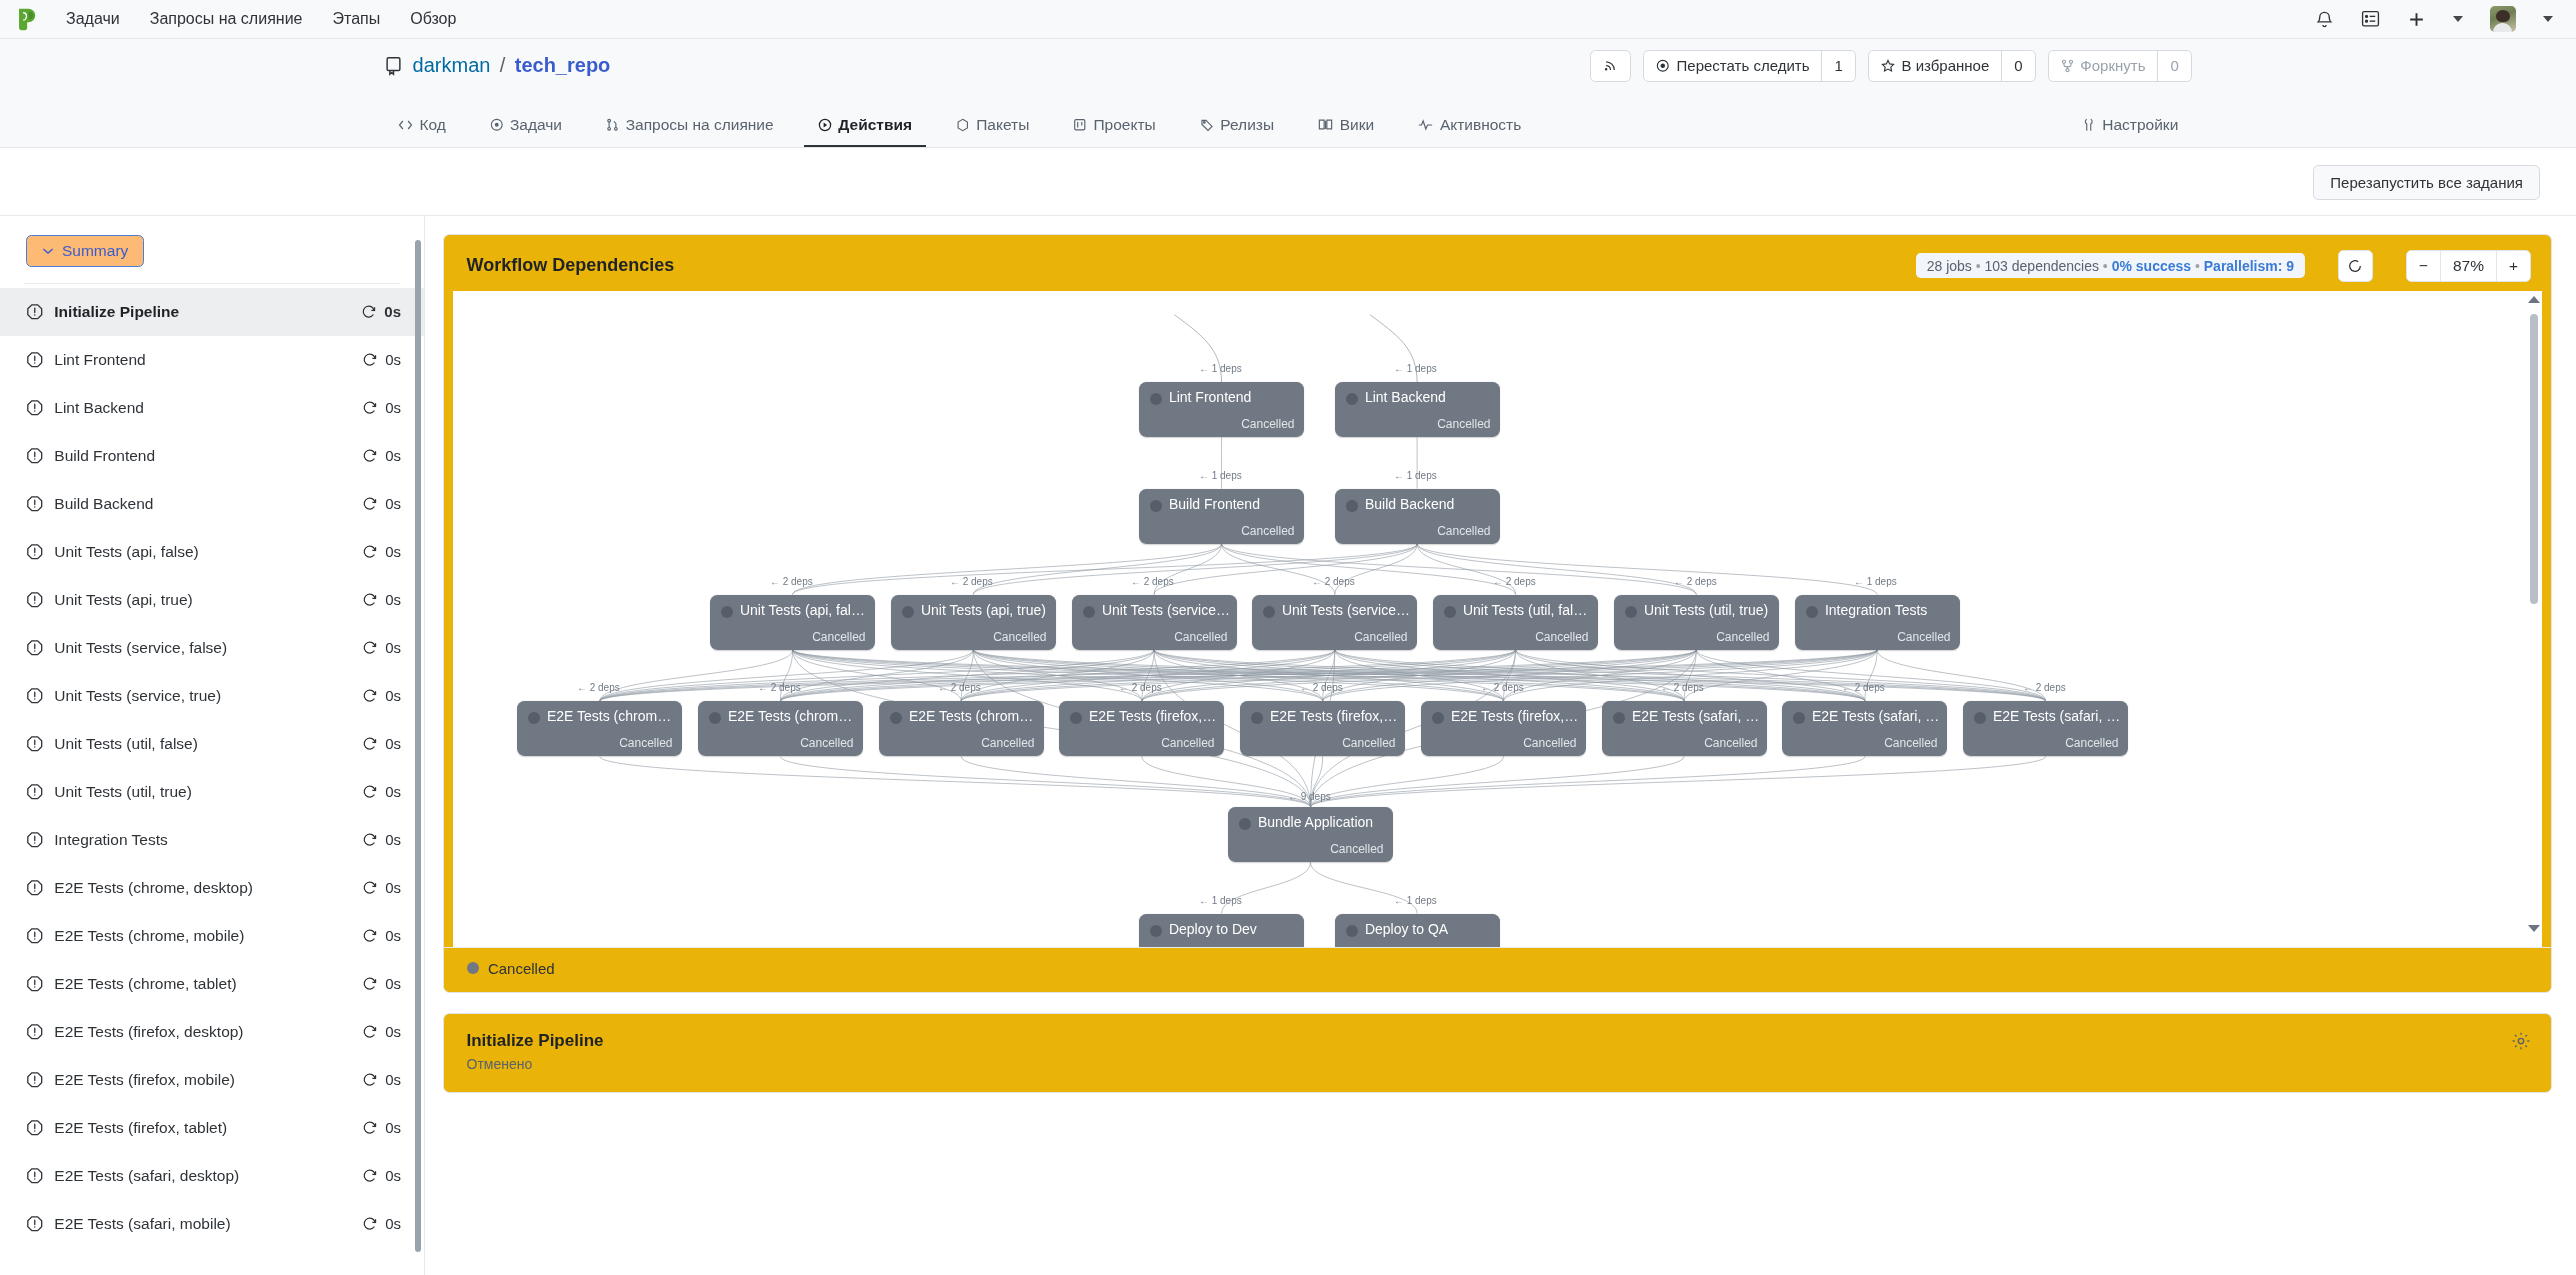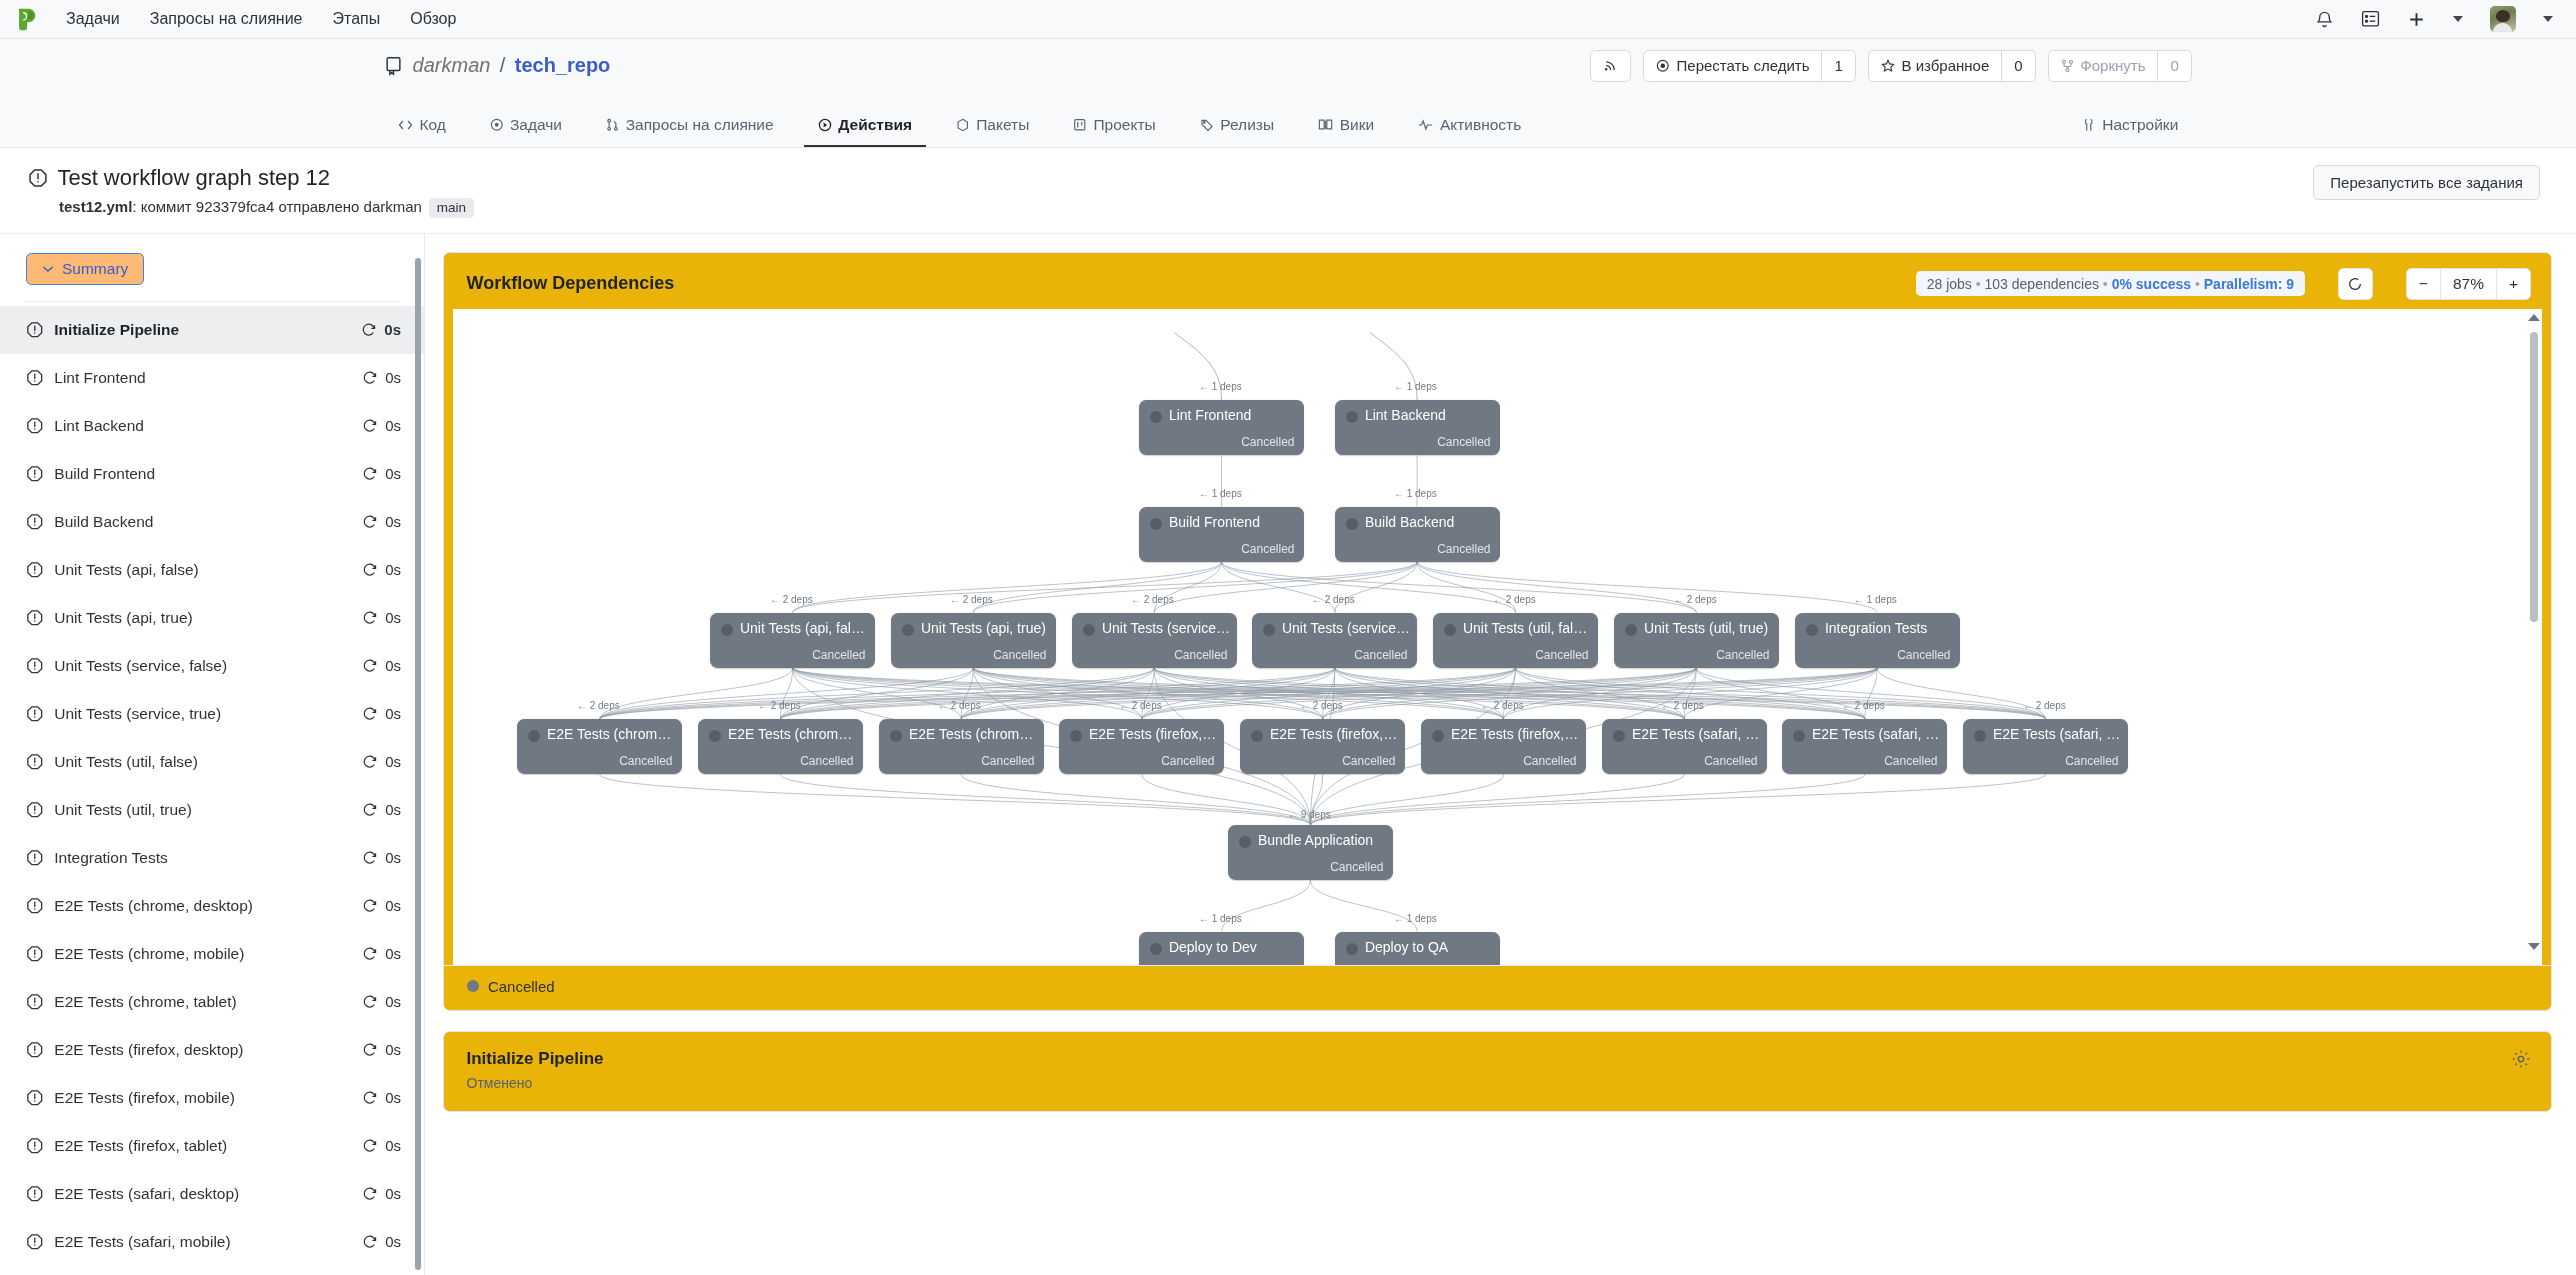--- a/index.html
+++ b/index.html
@@ -56,21 +56,21 @@
   .repo-header {
     background: #f8f9fb;
     border-bottom: 0.7px solid #e4e6ea;
     padding: 10.8px 0 0 0;
   }
   .repo-inner { width: 1821px; margin: 0 auto; padding: 0 6.7px; }
   .repo-title-row { display: flex; align-items: center; }
   .repo-title {
     display: flex; align-items: center; gap: 9.4px; font-size: 20px;
   }
-  .repo-title .owner { color: #737373; font-style: italic; }
+  .repo-title .owner { color: #0369a1; }
   .repo-title .sep { color: #59636e; }
   .repo-title .name { color: #3a5ccc; font-weight: bold; }
   .repo-actions { margin-left: auto; display: flex; align-items: center; gap: 12px; }
   .btn-group {
     display: flex; align-items: stretch; border: 0.7px solid #d6dae0;
     border-radius: 5.4px; overflow: hidden; background: #fff; height: 32px;
   }
   .btn-group > div {
     display: flex; align-items: center; gap: 6.7px;
     padding: 0 12px; font-size: 15px; color: #2e3338; white-space: nowrap;
@@ -427,35 +427,20 @@
             <path d="M7 2a4 4 0 0 0 0 7v10M13 2a4 4 0 0 1 0 7v10"></path>
           </svg>
         </span>
         <span>Настройки</span>
       </div>
     </div>
   </div>
 </div>
 
 <div class="run-header">
-  <div>
-    <div class="run-title">
-      <span>
-        <svg width="20" height="20" viewBox="0 0 24 24" fill="none" stroke="#2e3338" stroke-width="1.8">
-          <path d="M8 2.5h8l5.5 5.5v8L16 21.5H8L2.5 16V8z"></path>
-          <path d="M12 7v6" stroke-linecap="round"></path>
-            <circle cx="12" cy="16.5" r="1" fill="#2e3338" stroke="none"></circle>
-        </svg>
-      </span>
-      <span>Test workflow graph step 12</span>
-    </div>
-    <div class="run-sub">
-      <b>test12.yml</b><span>: коммит 923379fca4 отправлено darkman</span><span class="branch-badge">main</span>
-    </div>
-  </div>
   <button class="rerun-btn">Перезапустить все задания</button>
 </div>
 
 <div class="body-wrap">
 
   <div class="sidebar">
     <div class="summary-btn">
       <span>
         <svg width="12" height="8" viewBox="0 0 18 12" fill="none" stroke="#3a5ccc" stroke-width="2.2">
           <path d="M2 3l7 6 7-6"></path>

